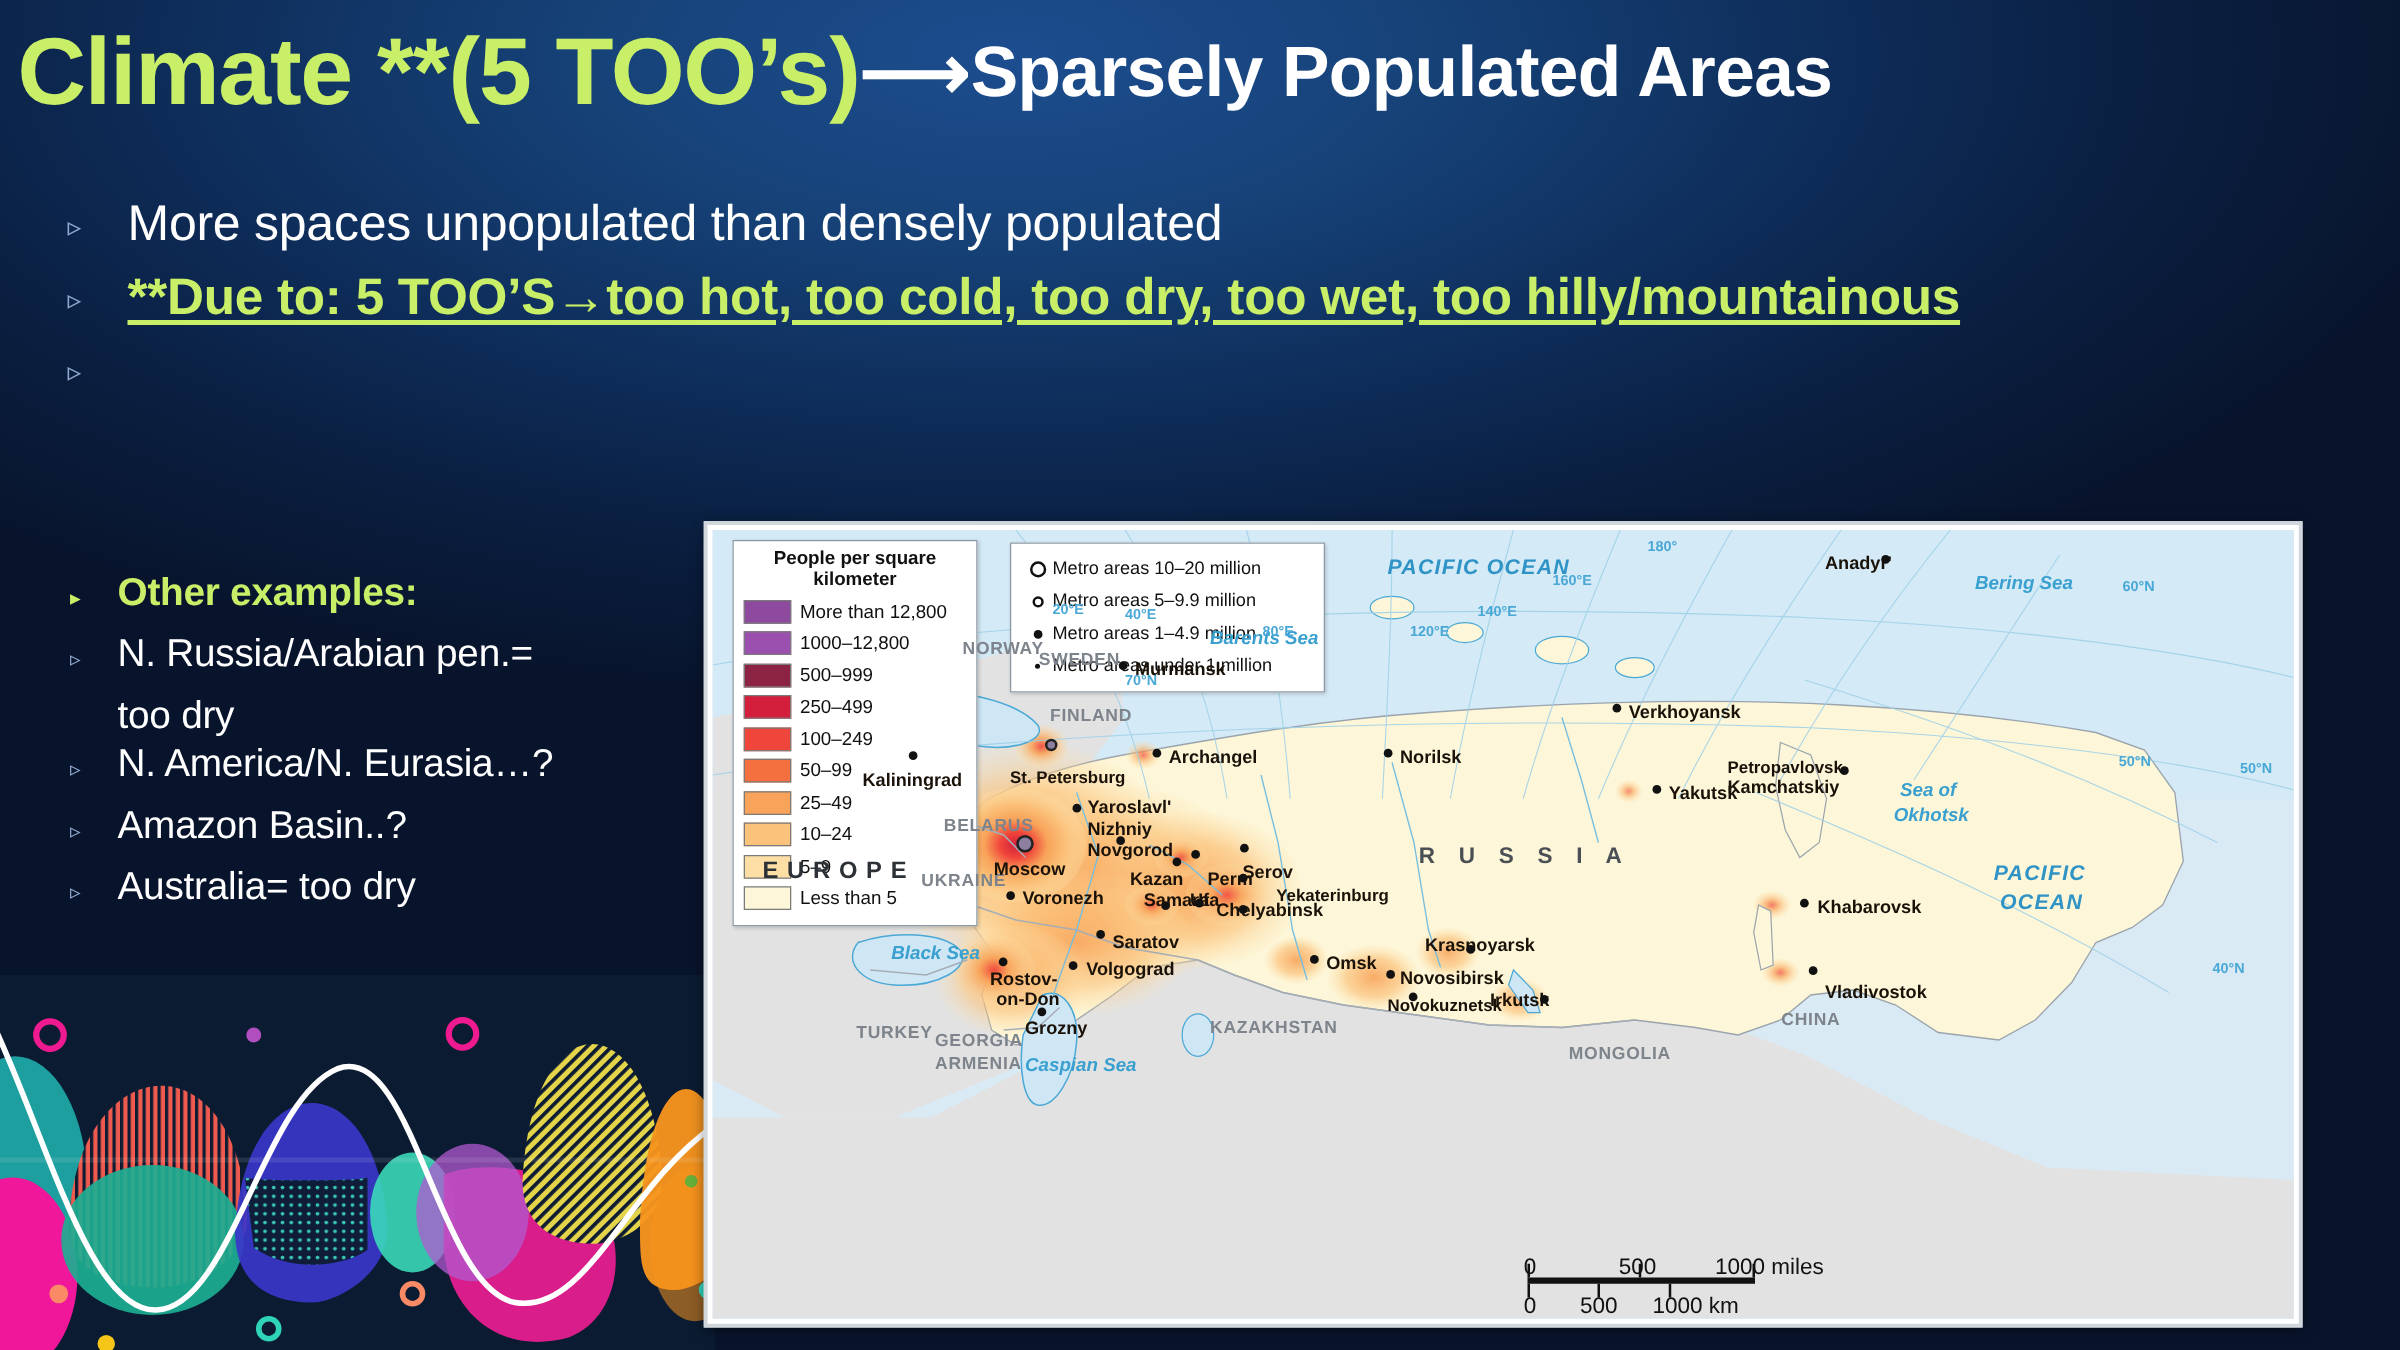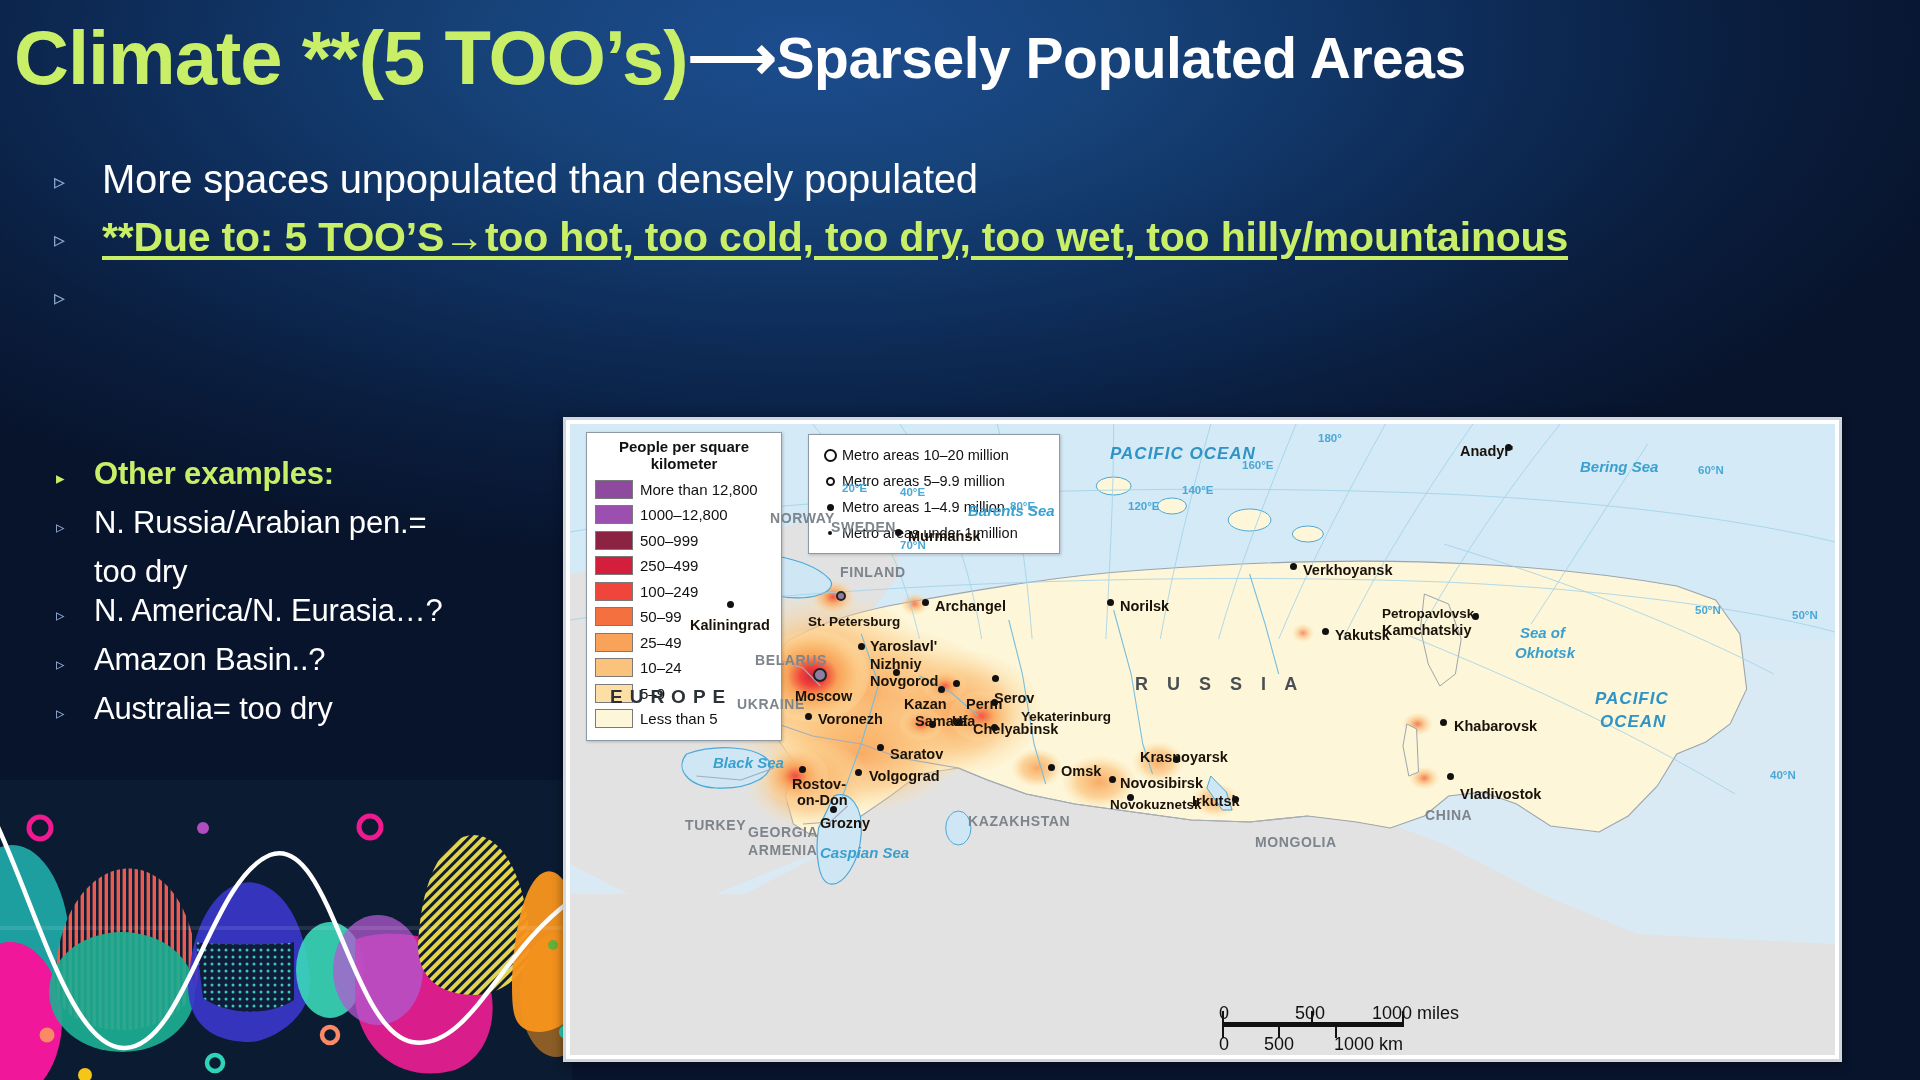--- a/index.html
+++ b/index.html
@@ -602,19 +602,19 @@
         <div class="sb-line">
           <div class="tick" style="left:0;"></div>
           <div class="tick" style="left:89px;"></div>
           <div class="tick" style="left:180px;"></div>
           <div class="tick-b" style="left:0;"></div>
           <div class="tick-b" style="left:56px;"></div>
           <div class="tick-b" style="left:113px;"></div>
         </div>
         <div class="sb-lab" style="left:-3px; top:12px;">0</div>
         <div class="sb-lab" style="left:42px; top:12px;">500</div>
-        <div class="sb-lab" style="left:112px; top:12px;">1000 km</div>
+        <div class="sb-lab" style="left:100px; top:12px;">1000 km</div>
       </div>
 
     </div>
   </div>
 
 </div>
 
 </body></html>

